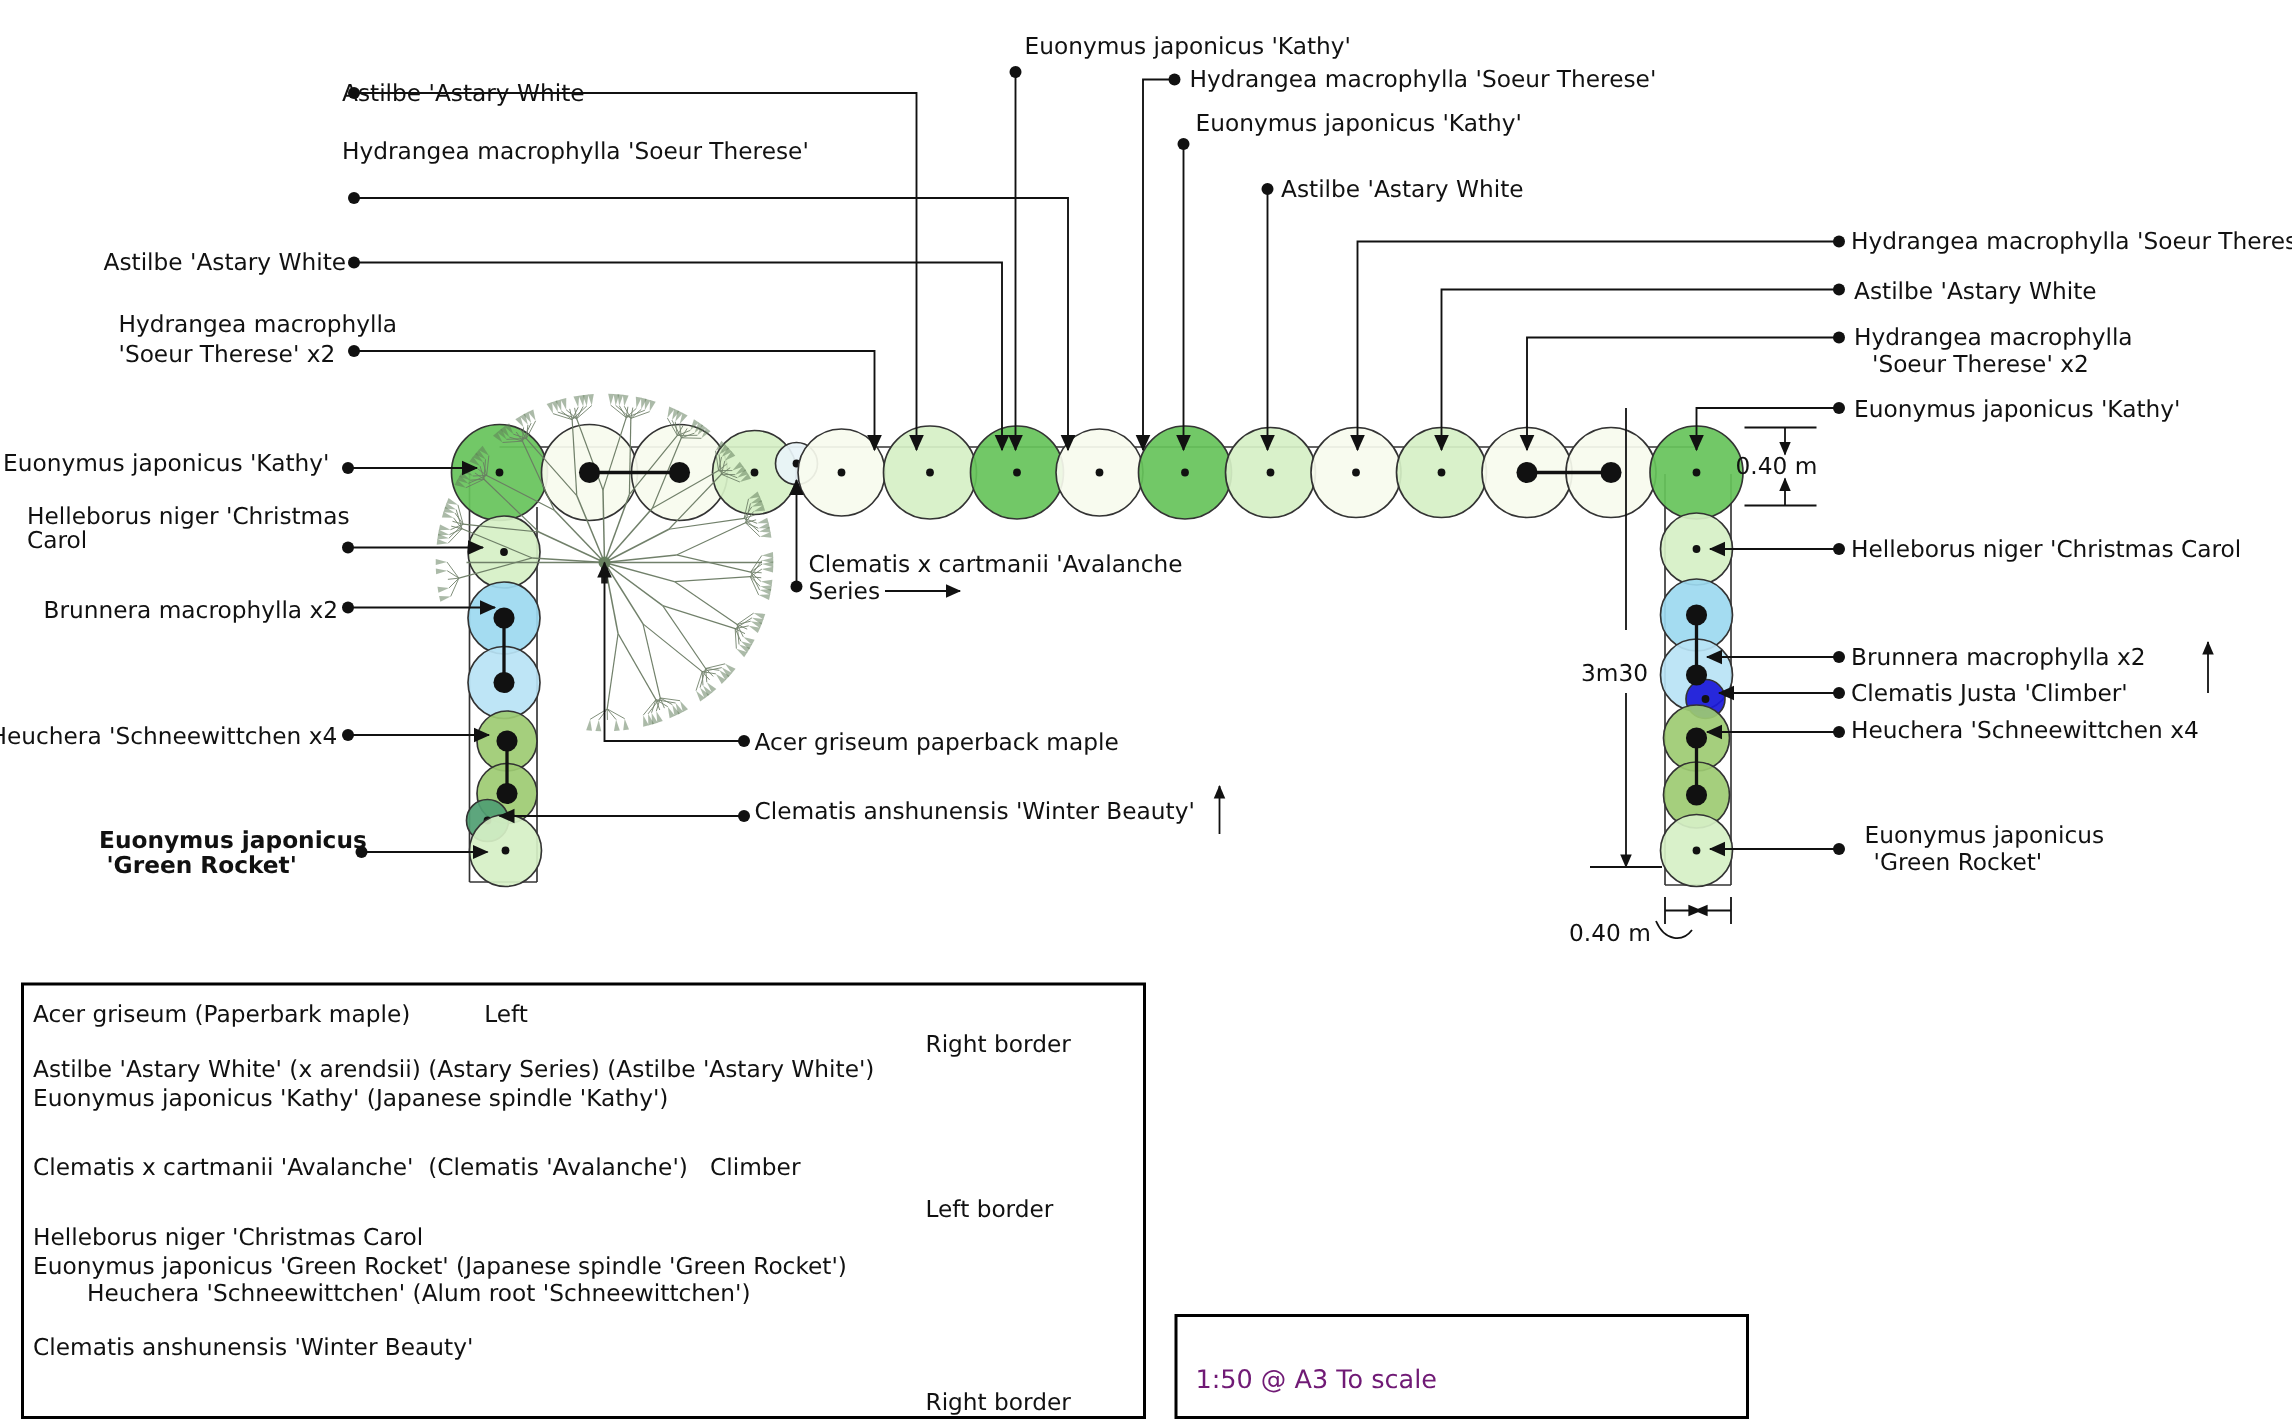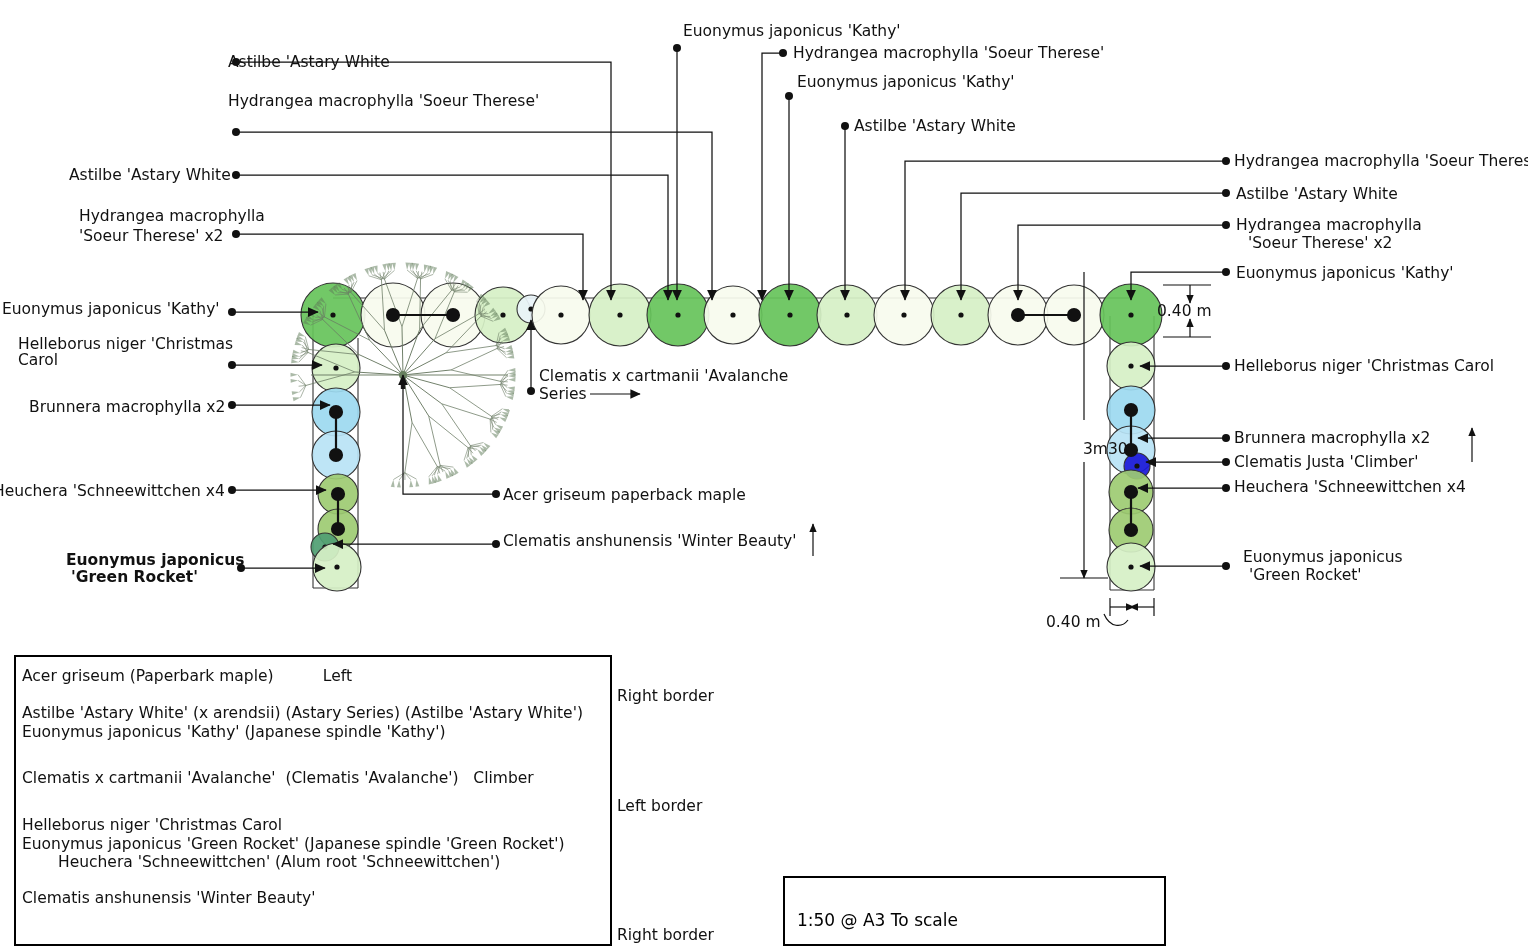--- a/index.html
+++ b/index.html
@@ -6,29 +6,29 @@
   body{
     width:1528px;height:946px;position:relative;overflow:hidden;
     font-family:"DejaVu Sans","Liberation Sans",sans-serif;
     color:#1a1a1a;
   }
   #plan{position:absolute;left:0;top:0;width:1528px;height:946px;}
   .lbl{position:absolute;font-size:15.5px;line-height:19px;white-space:pre;color:#111;}
   .lbl.bold{font-weight:700;}
   
   #legendBox{
-    position:absolute;left:14px;top:655px;width:598px;height:291px;
+    position:absolute;left:14px;top:655px;width:750px;height:291px;
     border:2px solid #000;box-sizing:border-box;background:#fff;
   }
   #legendBox .ltxt{position:absolute;font-size:15.5px;line-height:18.6px;white-space:pre;color:#111;}
   #scaleBox{
     position:absolute;left:783px;top:876px;width:383px;height:70px;
     border:2px solid #000;box-sizing:border-box;background:#fff;
   }
-  #scaleBox .stxt{position:absolute;left:12px;top:32px;font-size:17px;color:#000000;white-space:pre;}
+  #scaleBox .stxt{position:absolute;left:12px;top:32px;font-size:17px;color:#701a75;white-space:pre;}
 </style>
 </head>
 <body>
 
 <svg id="plan" viewBox="0 0 1528 946" xmlns="http://www.w3.org/2000/svg">
   <defs>
     <marker id="dot" markerWidth="7" markerHeight="7" refX="3.5" refY="3.5" orient="auto">
       <circle cx="3.5" cy="3.5" r="3.2" fill="#111"></circle>
     </marker>
     <marker id="arr" markerWidth="9" markerHeight="9" refX="8" refY="4.5" orient="auto">
@@ -495,21 +495,21 @@
 <div class="lbl" style="left:1234px;top:478px;">Heuchera 'Schneewittchen x4</div>
 <div class="lbl" style="left:1243px;top:548px;">Euonymus japonicus</div>
 <div class="lbl" style="left:1249px;top:566px;">'Green Rocket'</div>
 
 <div class="lbl" style="left:539px;top:367px;">Clematis x cartmanii 'Avalanche</div>
 <div class="lbl" style="left:539px;top:385px;">Series</div>
 <div class="lbl" style="left:503px;top:486px;">Acer griseum paperback maple</div>
 <div class="lbl" style="left:503px;top:532px;">Clematis anshunensis 'Winter Beauty'</div>
 
 <div class="lbl" style="left:1157px;top:302px;">0.40 m</div>
-<div class="lbl" style="left:1054px;top:440px;margin-left:29px;">3m30</div>
+<div class="lbl" style="left:1054px;top:440px;">3m30</div>
 <div class="lbl" style="left:1046px;top:613px;">0.40 m</div>
 
 <div id="legendBox">
   <div class="ltxt" style="left:6px;top:10px;">Acer griseum (Paperbark maple)          Left</div>
   <div class="ltxt" style="left:6px;top:47px;text-align:right;">Astilbe 'Astary White' (x arendsii) (Astary Series) (Astilbe 'Astary White')</div>
   <div class="ltxt" style="left:6px;top:66px;">Euonymus japonicus 'Kathy' (Japanese spindle 'Kathy')</div>
   <div class="ltxt" style="left:6px;top:112px;text-align:right;">Clematis x cartmanii 'Avalanche'  (Clematis 'Avalanche')   Climber</div>
   <div class="ltxt" style="left:601px;top:30px;">Right border</div>
 
   <div class="ltxt" style="left:6px;top:159px;">Helleborus niger 'Christmas Carol</div>

